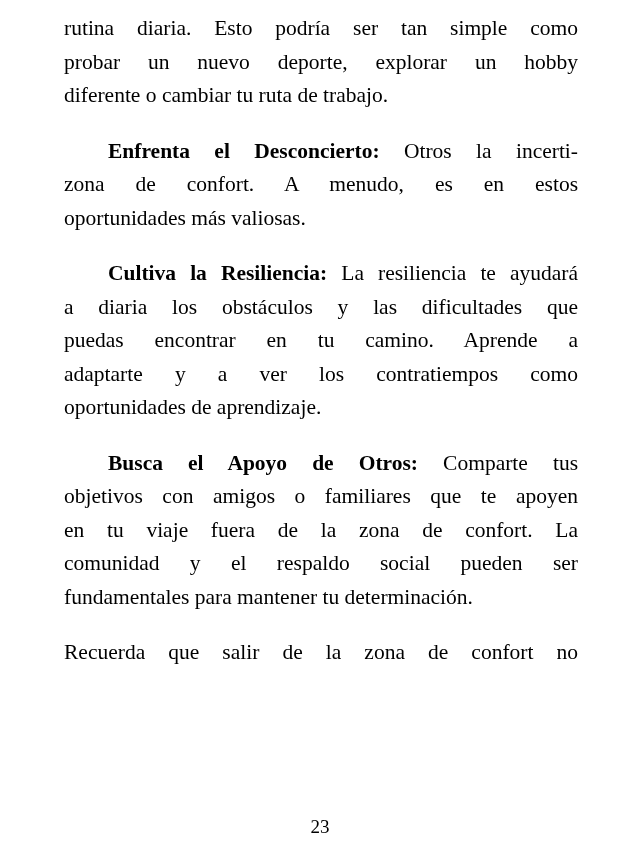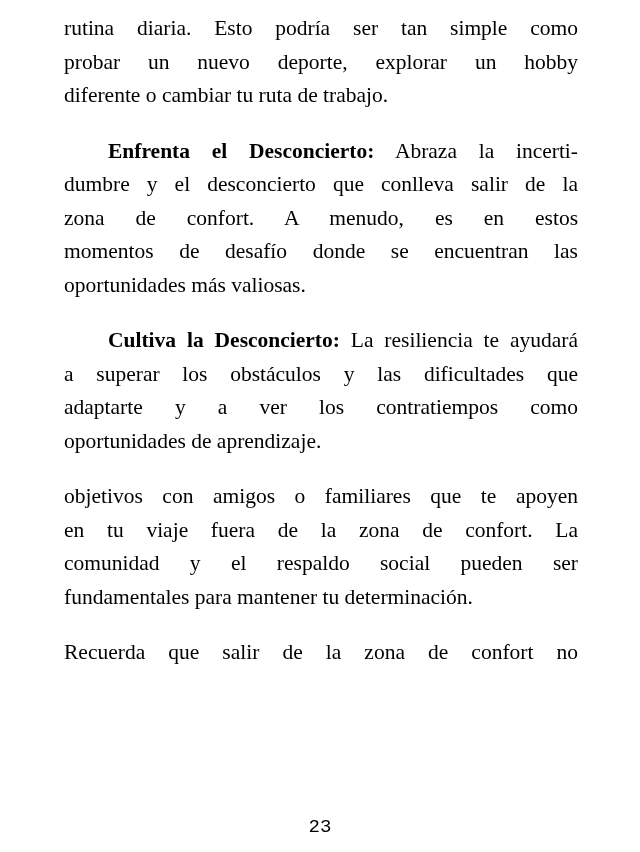--- a/index.html
+++ b/index.html
@@ -47,50 +47,50 @@
     font-family: Liberation Serif, serif;
   }
   .folio {
     position: absolute;
     left: 0;
     right: 0;
     bottom: 14px;
     text-align: center;
     font-size: 19px;
     line-height: 22px;
-    font-family: Liberation Mono, monospace;
+    font-family: Liberation Serif, serif;
   }
 </style>
 </head>
 <body>
 
 <div class="page">
 
   <p class="para first">
     <span class="line">rutina diaria. Esto podría ser tan simple como</span>
     <span class="line">probar un nuevo deporte, explorar un hobby</span>
     <span class="line last">diferente o cambiar tu ruta de trabajo.</span>
   </p>
 
   <p class="para">
-    <span class="line"><span class="lead">Enfrenta el Desconcierto:</span> <span>Abraza la incerti-</span></span>
-    <span class="line">dumbre y el desconcierto que conlleva salir de la</span>
+    <span class="line"><span class="lead">Enfrenta el Desconcierto:</span> <span>Otros la incerti-</span></span>
     <span class="line">zona de confort. A menudo, es en estos</span>
-    <span class="line">momentos de desafío donde se encuentran las</span>
     <span class="line last">oportunidades más valiosas.</span>
   </p>
 
   <p class="para">
-    <span class="line"><span class="lead">Cultiva la Desconcierto:</span> <span>La resiliencia te ayudará</span></span>
-    <span class="line">a superar los obstáculos y las dificultades que</span>
+    <span class="line"><span class="lead">Cultiva la Resiliencia:</span> <span>La resiliencia te ayudará</span></span>
+    <span class="line">a diaria los obstáculos y las dificultades que</span>
+    <span class="line">puedas encontrar en tu camino. Aprende a</span>
     <span class="line">adaptarte y a ver los contratiempos como</span>
     <span class="line last">oportunidades de aprendizaje.</span>
   </p>
 
   <p class="para">
+    <span class="line"><span class="lead">Busca el Apoyo de Otros:</span> <span>Comparte tus</span></span>
     <span class="line">objetivos con amigos o familiares que te apoyen</span>
     <span class="line">en tu viaje fuera de la zona de confort. La</span>
     <span class="line">comunidad y el respaldo social pueden ser</span>
     <span class="line last">fundamentales para mantener tu determinación.</span>
   </p>
 
   <p class="para">
     <span class="line">Recuerda que salir de la zona de confort no</span>
   </p>
 

